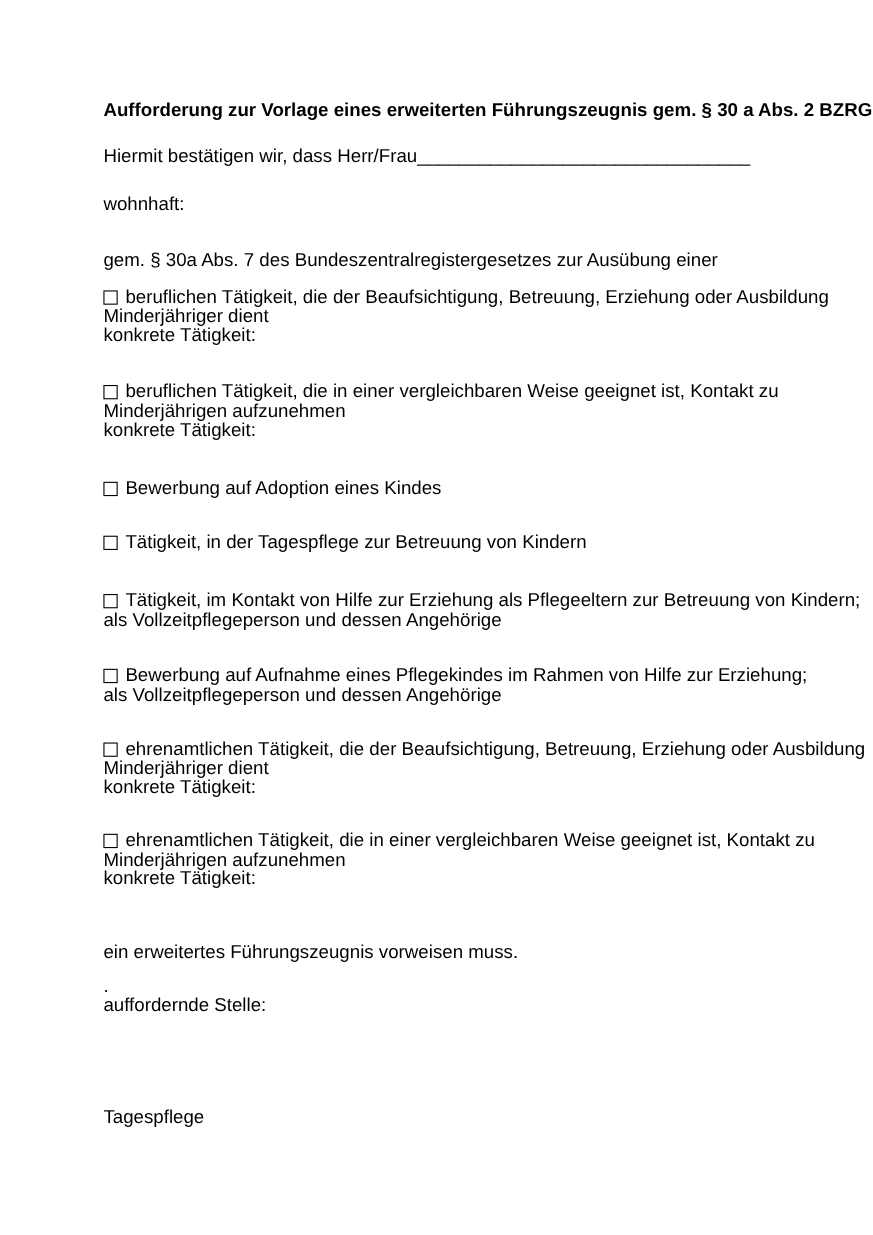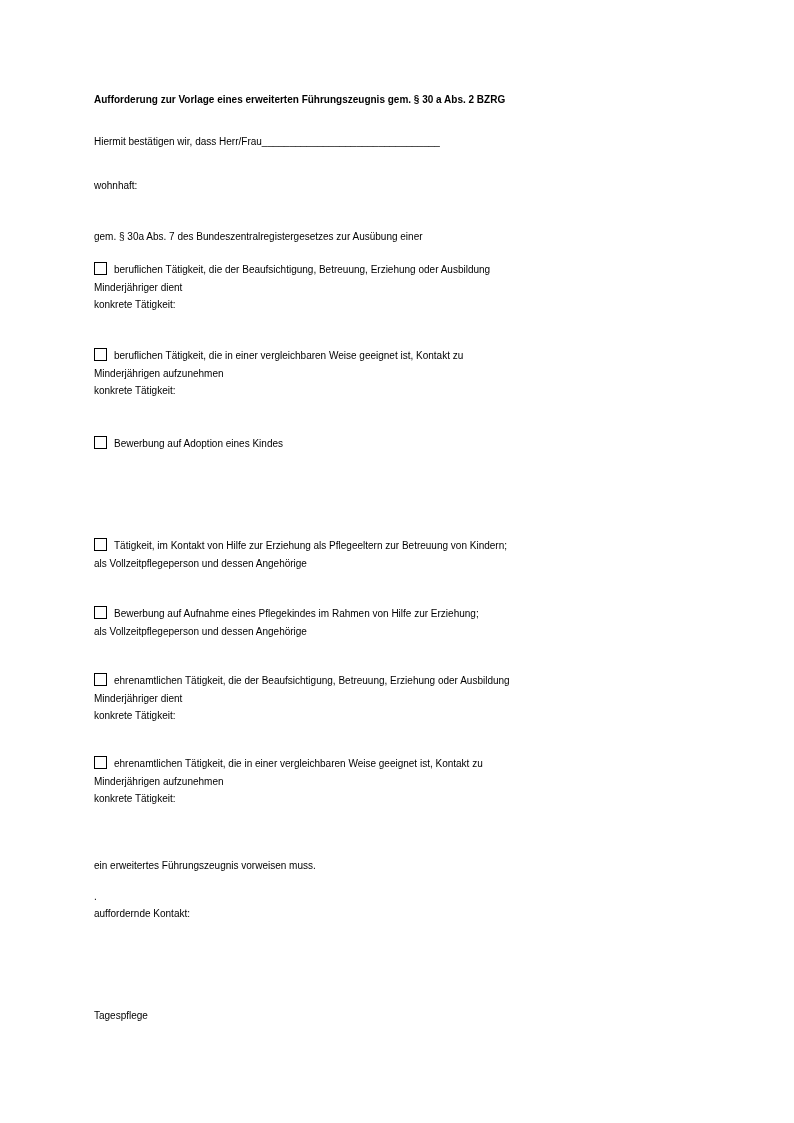--- a/index.html
+++ b/index.html
@@ -7,21 +7,21 @@
     padding: 0;
     background: #ffffff;
   }
   .page {
     position: relative;
     width: 794px;
     height: 1123px;
     background: #ffffff;
     color: #000000;
     font-family: "Liberation Sans", "DejaVu Sans", sans-serif;
-    font-size: 10px;
+    font-size: 17px;
     overflow: hidden;
   }
   .line {
     position: absolute;
     left: 94px;
     width: 660px;
     line-height: 17.5px;
     white-space: nowrap;
   }
   .bold {
@@ -62,20 +62,23 @@
   <div class="line" style="top:347px">
     <span class="cb"></span><span>beruflichen Tätigkeit, die in einer vergleichbaren Weise geeignet ist, Kontakt zu</span>
   </div>
   <div class="line" style="top:364.5px">Minderjährigen aufzunehmen</div>
   <div class="line" style="top:382px">konkrete Tätigkeit:</div>
 
   <div class="line" style="top:435px">
     <span class="cb"></span><span>Bewerbung auf Adoption eines Kindes</span>
   </div>
 
+  <div class="line" style="top:484px">
+    <span class="cb"></span><span>Tätigkeit, in der Tagespflege zur Betreuung von Kindern</span>
+  </div>
 
   <div class="line" style="top:537px">
     <span class="cb"></span><span>Tätigkeit, im Kontakt von Hilfe zur Erziehung als Pflegeeltern zur Betreuung von Kindern;</span>
   </div>
   <div class="line" style="top:554.5px">als Vollzeitpflegeperson und dessen Angehörige</div>
 
   <div class="line" style="top:605px">
     <span class="cb"></span><span>Bewerbung auf Aufnahme eines Pflegekindes im Rahmen von Hilfe zur Erziehung;</span>
   </div>
   <div class="line" style="top:622.5px">als Vollzeitpflegeperson und dessen Angehörige</div>
@@ -89,17 +92,17 @@
   <div class="line" style="top:755px">
     <span class="cb"></span><span>ehrenamtlichen Tätigkeit, die in einer vergleichbaren Weise geeignet ist, Kontakt zu</span>
   </div>
   <div class="line" style="top:772.5px">Minderjährigen aufzunehmen</div>
   <div class="line" style="top:790px">konkrete Tätigkeit:</div>
 
   <div class="line" style="top:857px">ein erweitertes Führungszeugnis vorweisen muss.</div>
 
   <div class="line" style="top:888px">.</div>
 
-  <div class="line" style="top:905px">auffordernde Kontakt:</div>
+  <div class="line" style="top:905px">auffordernde Stelle:</div>
 
   <div class="line" style="top:1007px">Tagespflege</div>
 
 </div>
 
 </body></html>

